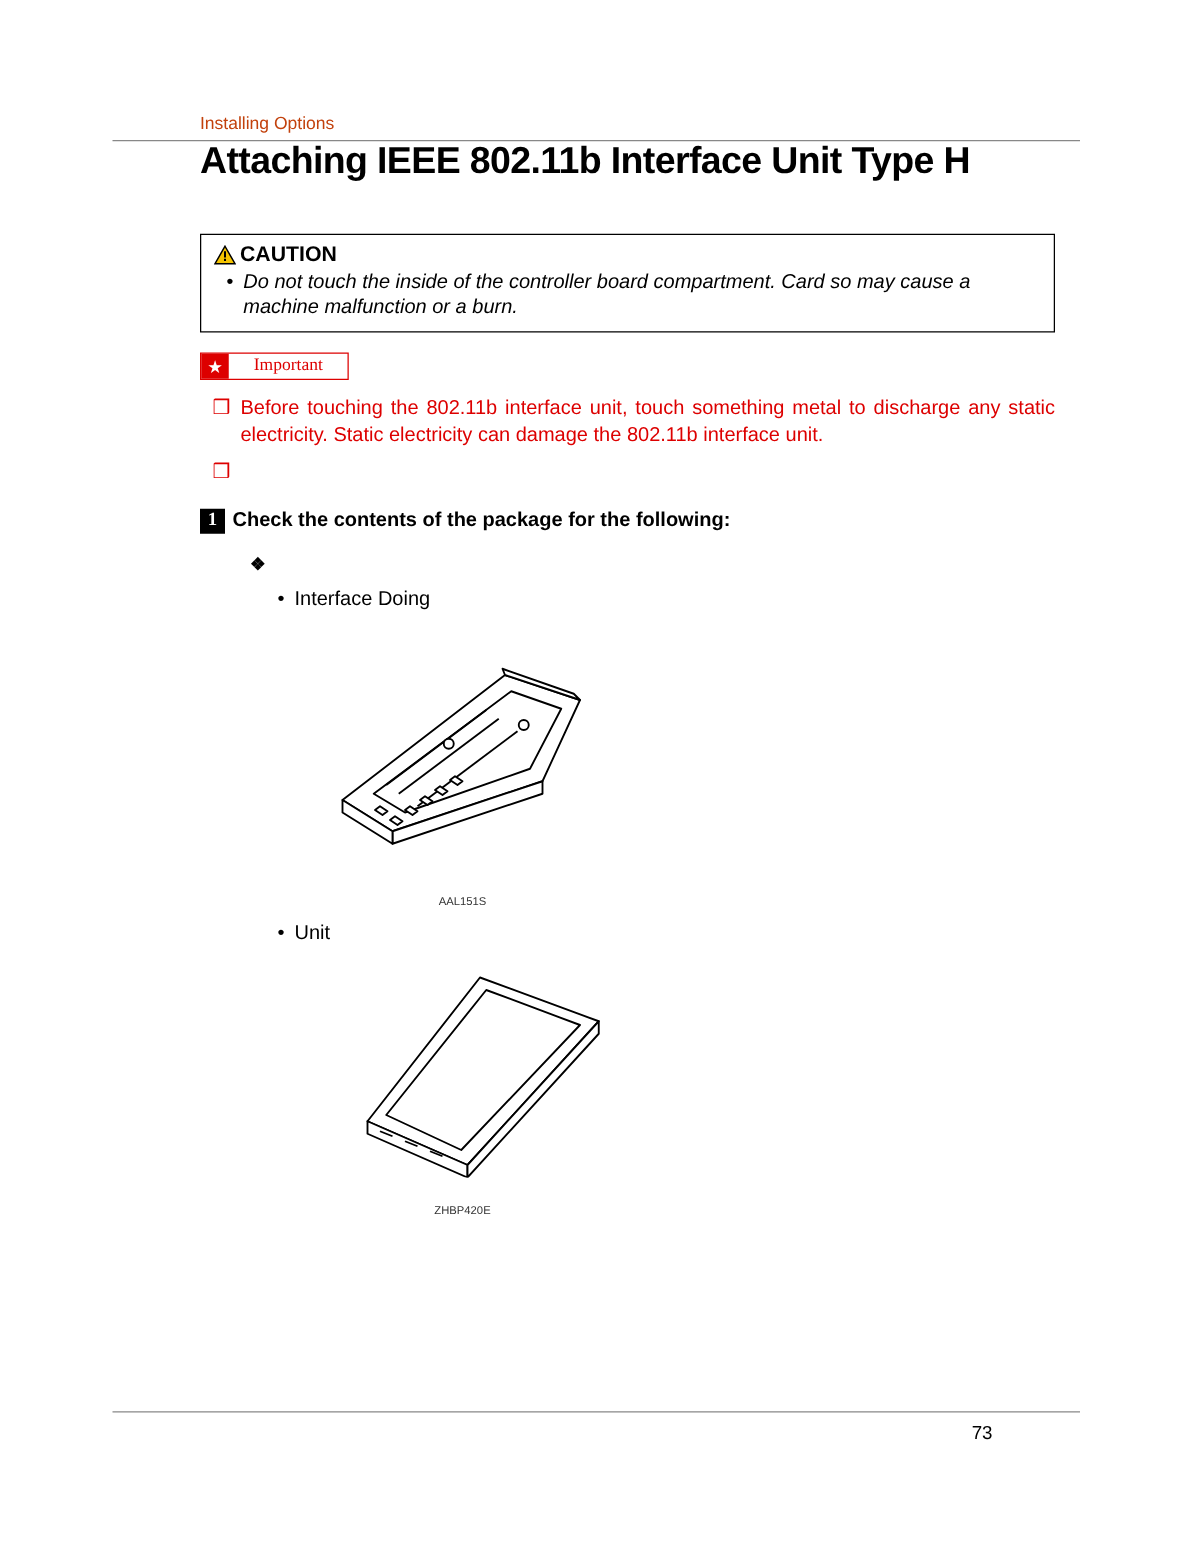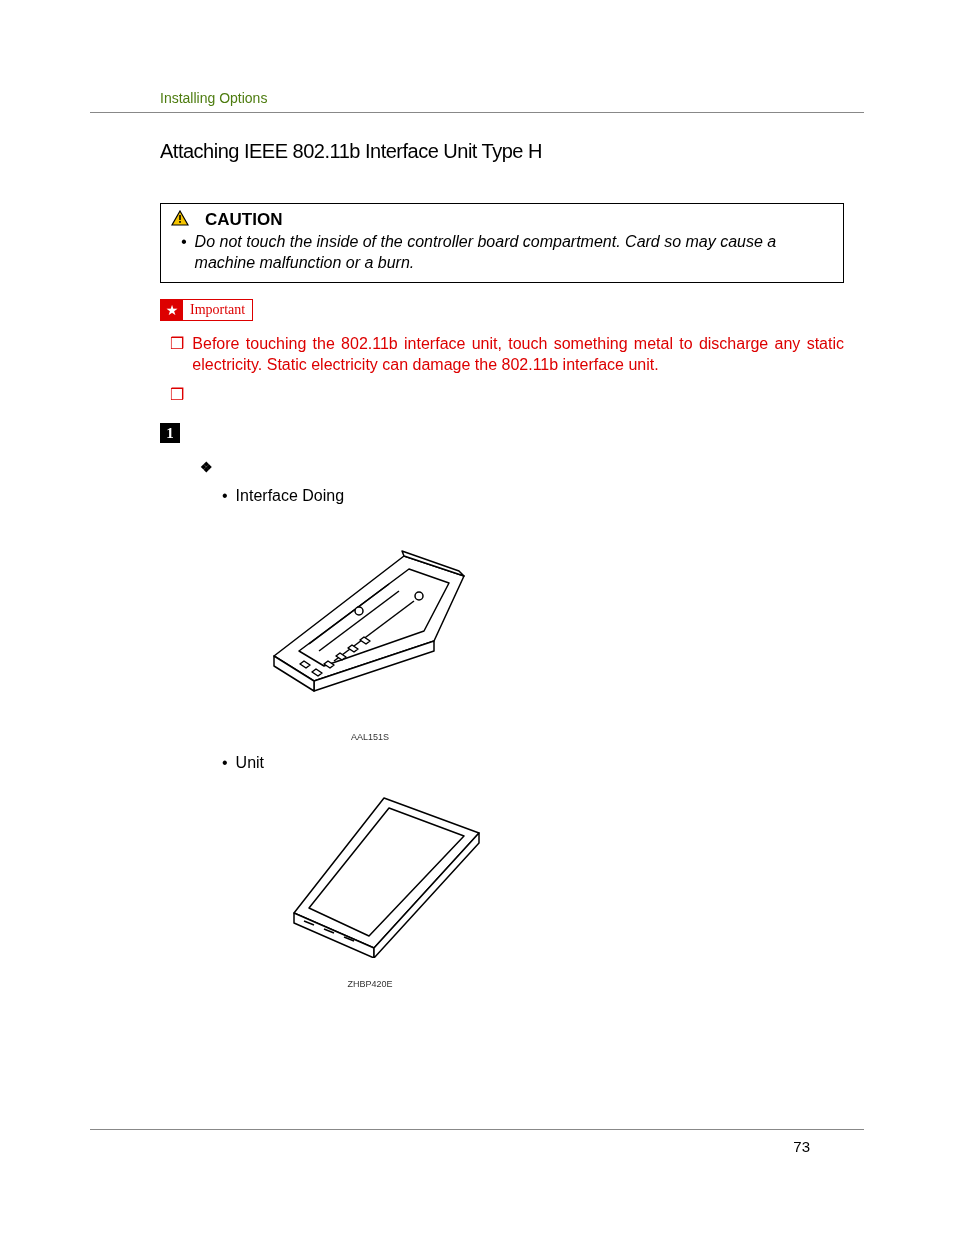--- a/index.html
+++ b/index.html
@@ -9,51 +9,50 @@
     background: #fff;
     font-family: Arial, Helvetica, sans-serif;
     position: relative;
     color: #000;
   }
   .page {
     padding: 90px 110px 0 160px;
   }
   .header {
     font-size: 14px;
-    color: #4d7c0f;
+    color: #c2410c;
     padding-bottom: 6px;
-    margin-bottom: 28px;
   }
   .header-rule {
     position: absolute;
     top: 112px;
     left: 90px;
     right: 90px;
     border-top: 1px solid #888;
   }
   h1.title {
     font-family: "Arial Black", Arial, sans-serif;
-    font-weight: 400;
-    font-size: 20px;
+    font-weight: 700;
+    font-size: 30px;
     letter-spacing: -0.5px;
     line-height: 1.15;
     margin-bottom: 40px;
   }
   .caution-box {
     border: 1.5px solid #000;
     padding: 6px 10px 8px 10px;
     margin-bottom: 10px;
   }
   .caution-label {
     font-family: "Arial Black", Arial, sans-serif;
     font-weight: 900;
     font-size: 17px;
     display: flex;
-    align-items: flex-start;
-    gap: 16px;
+    align-items: center;
+    gap: 3px;
   }
   .caution-label svg { flex: 0 0 auto; }
   .caution-bullet {
     display: flex;
     font-style: italic;
     font-size: 16px;
     line-height: 1.3;
     margin-top: 2px;
     padding-left: 10px;
   }
@@ -67,21 +66,21 @@
   }
   .important-badge .star {
     width: 22px; height: 100%;
     background: #d00;
     display: flex; align-items: center; justify-content: center;
     color: #fff; font-size: 14px;
   }
   .important-badge .txt {
     color: #d00;
     font-size: 14px;
-    padding: 0 7px;
+    padding: 0 20px;
     font-family: "Times New Roman", serif;
   }
   .red-item {
     display: flex;
     color: #d00;
     font-size: 16px;
     line-height: 1.35;
     text-align: justify;
     margin: 4px 0 8px 0;
     padding-left: 10px;
@@ -147,21 +146,21 @@
   .footer-rule {
     position: absolute;
     bottom: 105px;
     left: 90px;
     right: 90px;
     border-top: 1px solid #888;
   }
   .page-number {
     position: absolute;
     bottom: 80px;
-    right: 144px;
+    right: 160px;
     font-size: 15px;
   }
 </style>
 </head>
 <body>
 
 <div class="page">
   <div class="header">Installing Options</div>
   <div class="header-rule"></div>
 
@@ -192,20 +191,21 @@
     <span>Before touching the 802.11b interface unit, touch something metal to discharge any static electricity. Static electricity can damage the 802.11b interface unit.</span>
   </div>
   <div class="red-item">
     <span class="sq">❒</span>
   </div>
 
   <div class="step">
     <div class="step-num">
       <span>1</span>
     </div>
+    <div class="step-text">Check the contents of the package for the following:</div>
   </div>
 
   <div class="contents">
     <div class="contents-heading">
       <span class="diamond">❖</span>
     </div>
 
     <div class="sub-bullet">
       <span class="dot">•</span>
       <span>Interface Doing</span>

